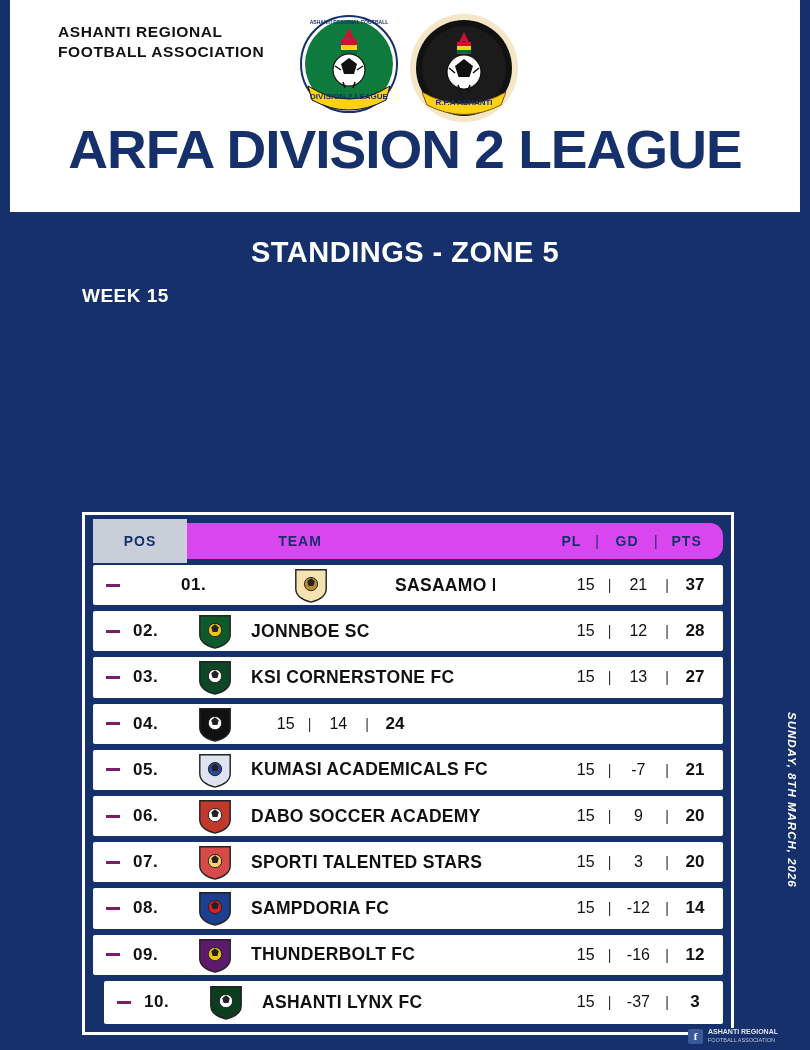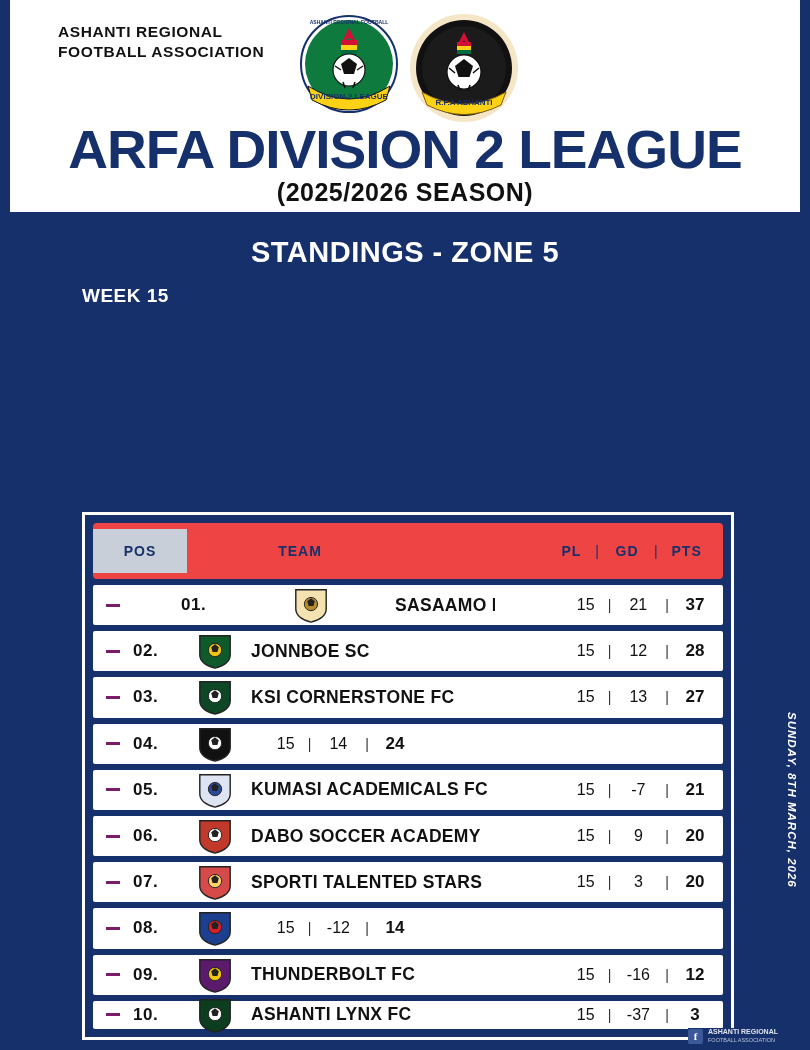--- a/index.html
+++ b/index.html
@@ -114,23 +114,23 @@
     position: absolute;
     left: 72px; top: 300px;
     width: 652px;
     background: #16306b;
     border: 3px solid #ffffff;
     padding: 8px;
   }
   .thead {
     display: flex;
     align-items: center;
-    height: 56px;
-    background: #ef4444;
-    border-radius: 4px;
+    height: 36px;
+    background: #d946ef;
+    border-radius: 13px;
   }
   .th-pos {
     width: 94px;
     height: 44px;
     background: #c9cfd8;
     display: flex; align-items: center; justify-content: center;
     font-size: 14px; font-weight: bold; color: #16306b;
     letter-spacing: 1px;
   }
   .th-team {
@@ -271,21 +271,20 @@
         <rect x="49" y="38" width="14" height="4" fill="#006b3f"></rect>
         <circle cx="56" cy="60" r="17" fill="#ffffff" stroke="#111" stroke-width="1.2"></circle>
         <path d="M56 47 l9 7 -3.5 11 h-11 l-3.5 -11 z" fill="#111111"></path>
         <path d="M41 56 l6 5 M71 56 l-6 5 M50 73 l2 6 M62 73 l-2 6" stroke="#111" stroke-width="1.6" fill="none"></path>
         <path d="M14 80 q42 24 84 0 l-5 13 q-37 19 -74 0 z" fill="#fcd116" stroke="#7a5a10" stroke-width="1"></path>
         <text x="56" y="93" font-size="8" font-weight="bold" text-anchor="middle" fill="#16306b" font-family="Liberation Sans, sans-serif">R.F.A ASHANTI</text>
       </svg>
     </div>
 
     <div class="title-main">ARFA DIVISION 2 LEAGUE</div>
-    <div class="title-sub">(2025/2026 SEASON)</div>
   </div>
 
   <div class="body-blue">
 
     <div class="standings-title">STANDINGS - ZONE 5</div>
     <div class="week-label">WEEK 15</div>
     <div class="side-date">SUNDAY, 8TH MARCH, 2026</div>
 
     <div class="table-wrap">
       <div class="thead">
@@ -452,20 +451,21 @@
               <i></i>
             </div>
             <div class="r-pos">08.</div>
             <div class="r-logo">
               <svg class="badge" viewBox="0 0 40 40">
                 <path d="M4 4 h32 v20 q0 10 -16 14 Q4 34 4 24 Z" fill="#1d3f8f" stroke="#222" stroke-width="1.5"></path>
                 <circle cx="20" cy="19" r="7" fill="#d61f26" stroke="#222" stroke-width="1"></circle>
                 <path d="M20 13 l4 3 -1.5 5 h-5 L16 16 Z" fill="#222"></path>
               </svg>
             </div>
+            <div class="r-team">SAMPDORIA FC</div>
             <div class="r-stats">
               <span class="r-pl">15</span>
               <span class="sep">|</span>
               <span class="r-gd">-12</span>
               <span class="sep">|</span>
               <span class="r-pts">14</span>
             </div>
           </div>
           <div class="row" style="height: 40.2px;">
             <div class="r-dash">
@@ -481,21 +481,21 @@
             </div>
             <div class="r-team">THUNDERBOLT FC</div>
             <div class="r-stats">
               <span class="r-pl">15</span>
               <span class="sep">|</span>
               <span class="r-gd">-16</span>
               <span class="sep">|</span>
               <span class="r-pts">12</span>
             </div>
           </div>
-          <div class="row" style="height: 28px;">
+          <div class="row" style="height: 43px; margin-left: 11px;">
             <div class="r-dash">
               <i></i>
             </div>
             <div class="r-pos">10.</div>
             <div class="r-logo">
               <svg class="badge" viewBox="0 0 40 40">
                 <path d="M4 4 h32 v20 q0 10 -16 14 Q4 34 4 24 Z" fill="#0c3d1f" stroke="#222" stroke-width="1.5"></path>
                 <circle cx="20" cy="19" r="7" fill="#ffffff" stroke="#222" stroke-width="1"></circle>
                 <path d="M20 13 l4 3 -1.5 5 h-5 L16 16 Z" fill="#222"></path>
               </svg>

